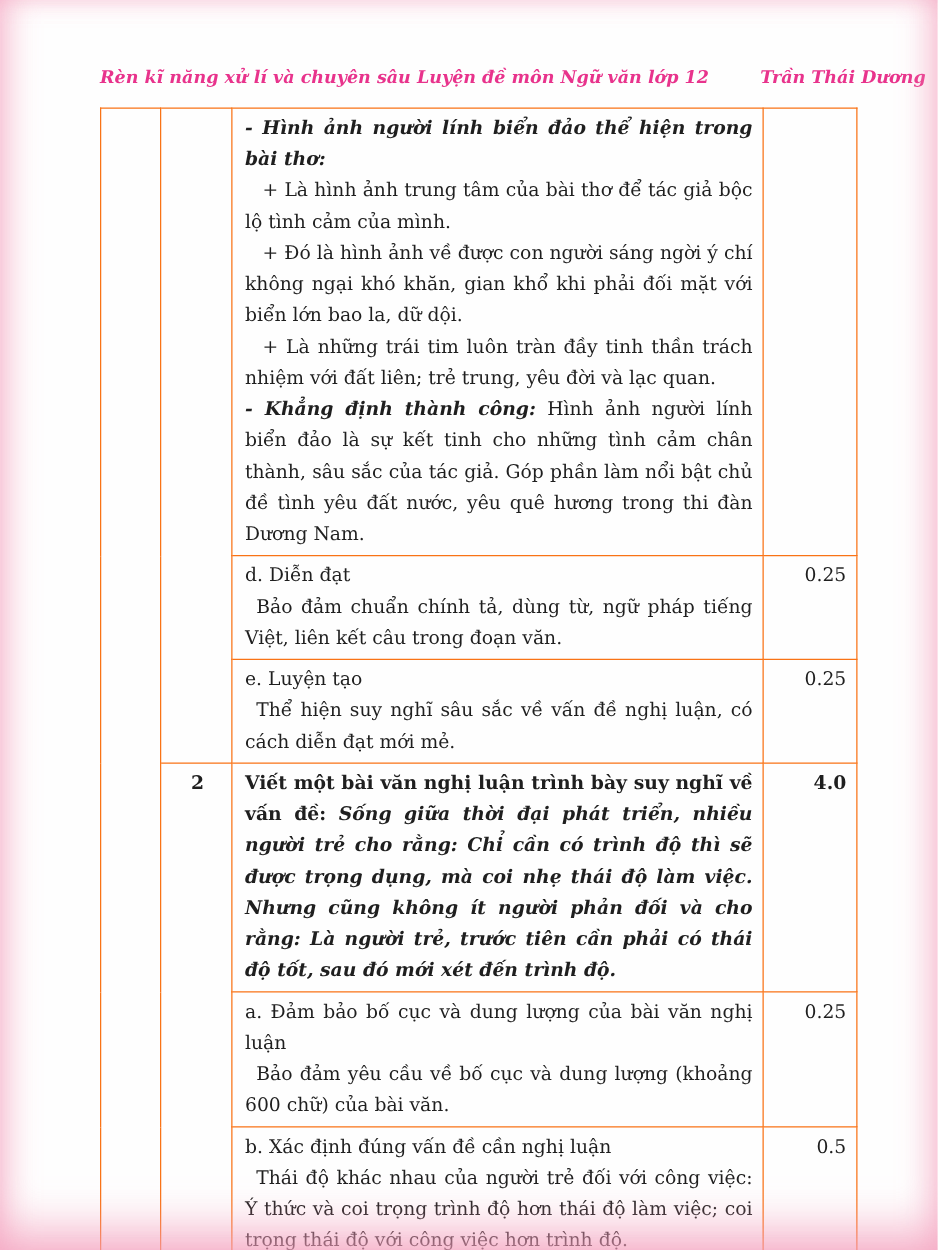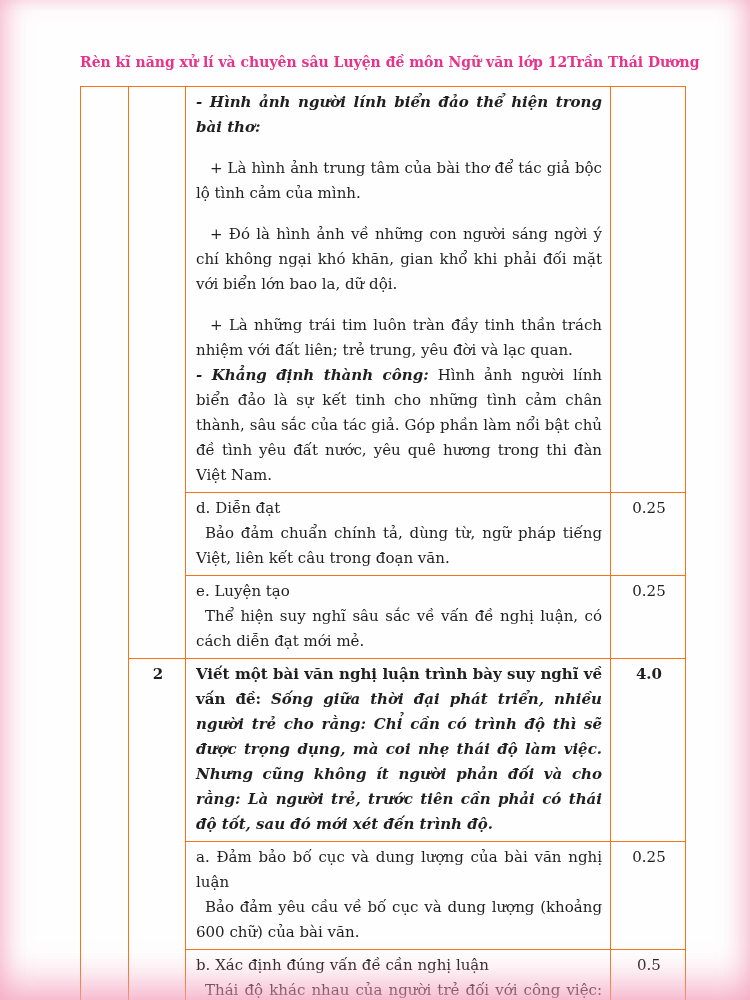--- a/index.html
+++ b/index.html
@@ -17,33 +17,33 @@
     position: absolute; inset: 0; pointer-events: none; z-index: 5;
     box-shadow:
       inset 0 -26px 34px -8px rgba(244,158,188,0.70),
       inset 16px 0 26px -12px rgba(244,158,188,0.55),
       inset -16px 0 26px -12px rgba(244,158,188,0.55),
       inset 0 12px 24px -16px rgba(244,158,188,0.40);
   }
   .page { padding: 52px 0 0 80px; width: 685px; }
   .header {
     width: 605px; display: flex; justify-content: space-between; align-items: baseline;
-    color: var(--accent); font-weight: bold; 
-    font-size: 14px; line-height: 20px;
+    color: var(--accent); font-weight: bold; font-style: italic;
+    font-size: 14px; line-height: 20px; gap: 41px;
   }
   .header span { white-space: nowrap; }
   table.rubric { border-collapse: collapse; width: 605px; margin-top: 14px; table-layout: fixed; }
   table.rubric td {
     border: 1px solid #f97316; vertical-align: top;
     padding: 3px 8px 4px 10px; font-size: 15px; line-height: 25px;
   }
   td.c2 { text-align: center; font-weight: bold; padding: 4px 2px; }
-  td.score { text-align: center; padding: 3px 2px; }
+  td.score { text-align: right; padding: 3px 2px; }
   .para { margin: 0; text-align: justify; }
-  .ind { text-indent: 14px; margin-top: 16px; }
+  .ind { text-indent: 14px; }
   .ind-sm { text-indent: 9px; }
   .bi { font-weight: bold; font-style: italic; }
   .it { }
   .b { font-weight: bold; }
   .h300 { height: 300px; } .h74 { height: 74px; } .h79 { height: 79px; }
   .h145 { height: 145px; } .h97 { height: 97px; }
 </style>
 </head>
 <body>
 
@@ -61,23 +61,23 @@
         <col style="width:425px">
         <col style="width:75px">
     </colgroup>
     <tbody>
       <tr>
         <td rowspan="6"></td>
         <td class="c2" rowspan="3"></td>
         <td class="h300">
           <p class="para bi">- Hình ảnh người lính biển đảo thể hiện trong bài thơ:</p>
           <p class="para ind">+ Là hình ảnh trung tâm của bài thơ để tác giả bộc lộ tình cảm của mình.</p>
-          <p class="para ind">+ Đó là hình ảnh về những con người sáng ngời ý chí không ngại khó khăn, gian khổ khi phải đối mặt với biển lớn bao la, dữ dội.</p>
+          <p class="para ind">+ Đó là hình ảnh về được con người sáng ngời ý chí không ngại khó khăn, gian khổ khi phải đối mặt với biển lớn bao la, dữ dội.</p>
           <p class="para ind">+ Là những trái tim luôn tràn đầy tinh thần trách nhiệm với đất liên; trẻ trung, yêu đời và lạc quan.</p>
-          <p class="para"><span class="bi">- Khẳng định thành công:</span><span> Hình ảnh người lính biển đảo là sự kết tinh cho những tình cảm chân thành, sâu sắc của tác giả. Góp phần làm nổi bật chủ đề tình yêu đất nước, yêu quê hương trong thi đàn Việt Nam.</span></p>
+          <p class="para"><span class="bi">- Khẳng định thành công:</span><span> Hình ảnh người lính biển đảo là sự kết tinh cho những tình cảm chân thành, sâu sắc của tác giả. Góp phần làm nổi bật chủ đề tình yêu đất nước, yêu quê hương trong thi đàn Dương Nam.</span></p>
         </td>
         <td class="score"></td>
       </tr>
 
       <tr>
         <td class="h74">
           <p class="para it">d. Diễn đạt</p>
           <p class="para ind-sm">Bảo đảm chuẩn chính tả, dùng từ, ngữ pháp tiếng Việt, liên kết câu trong đoạn văn.</p>
         </td>
         <td class="score">0.25</td>

